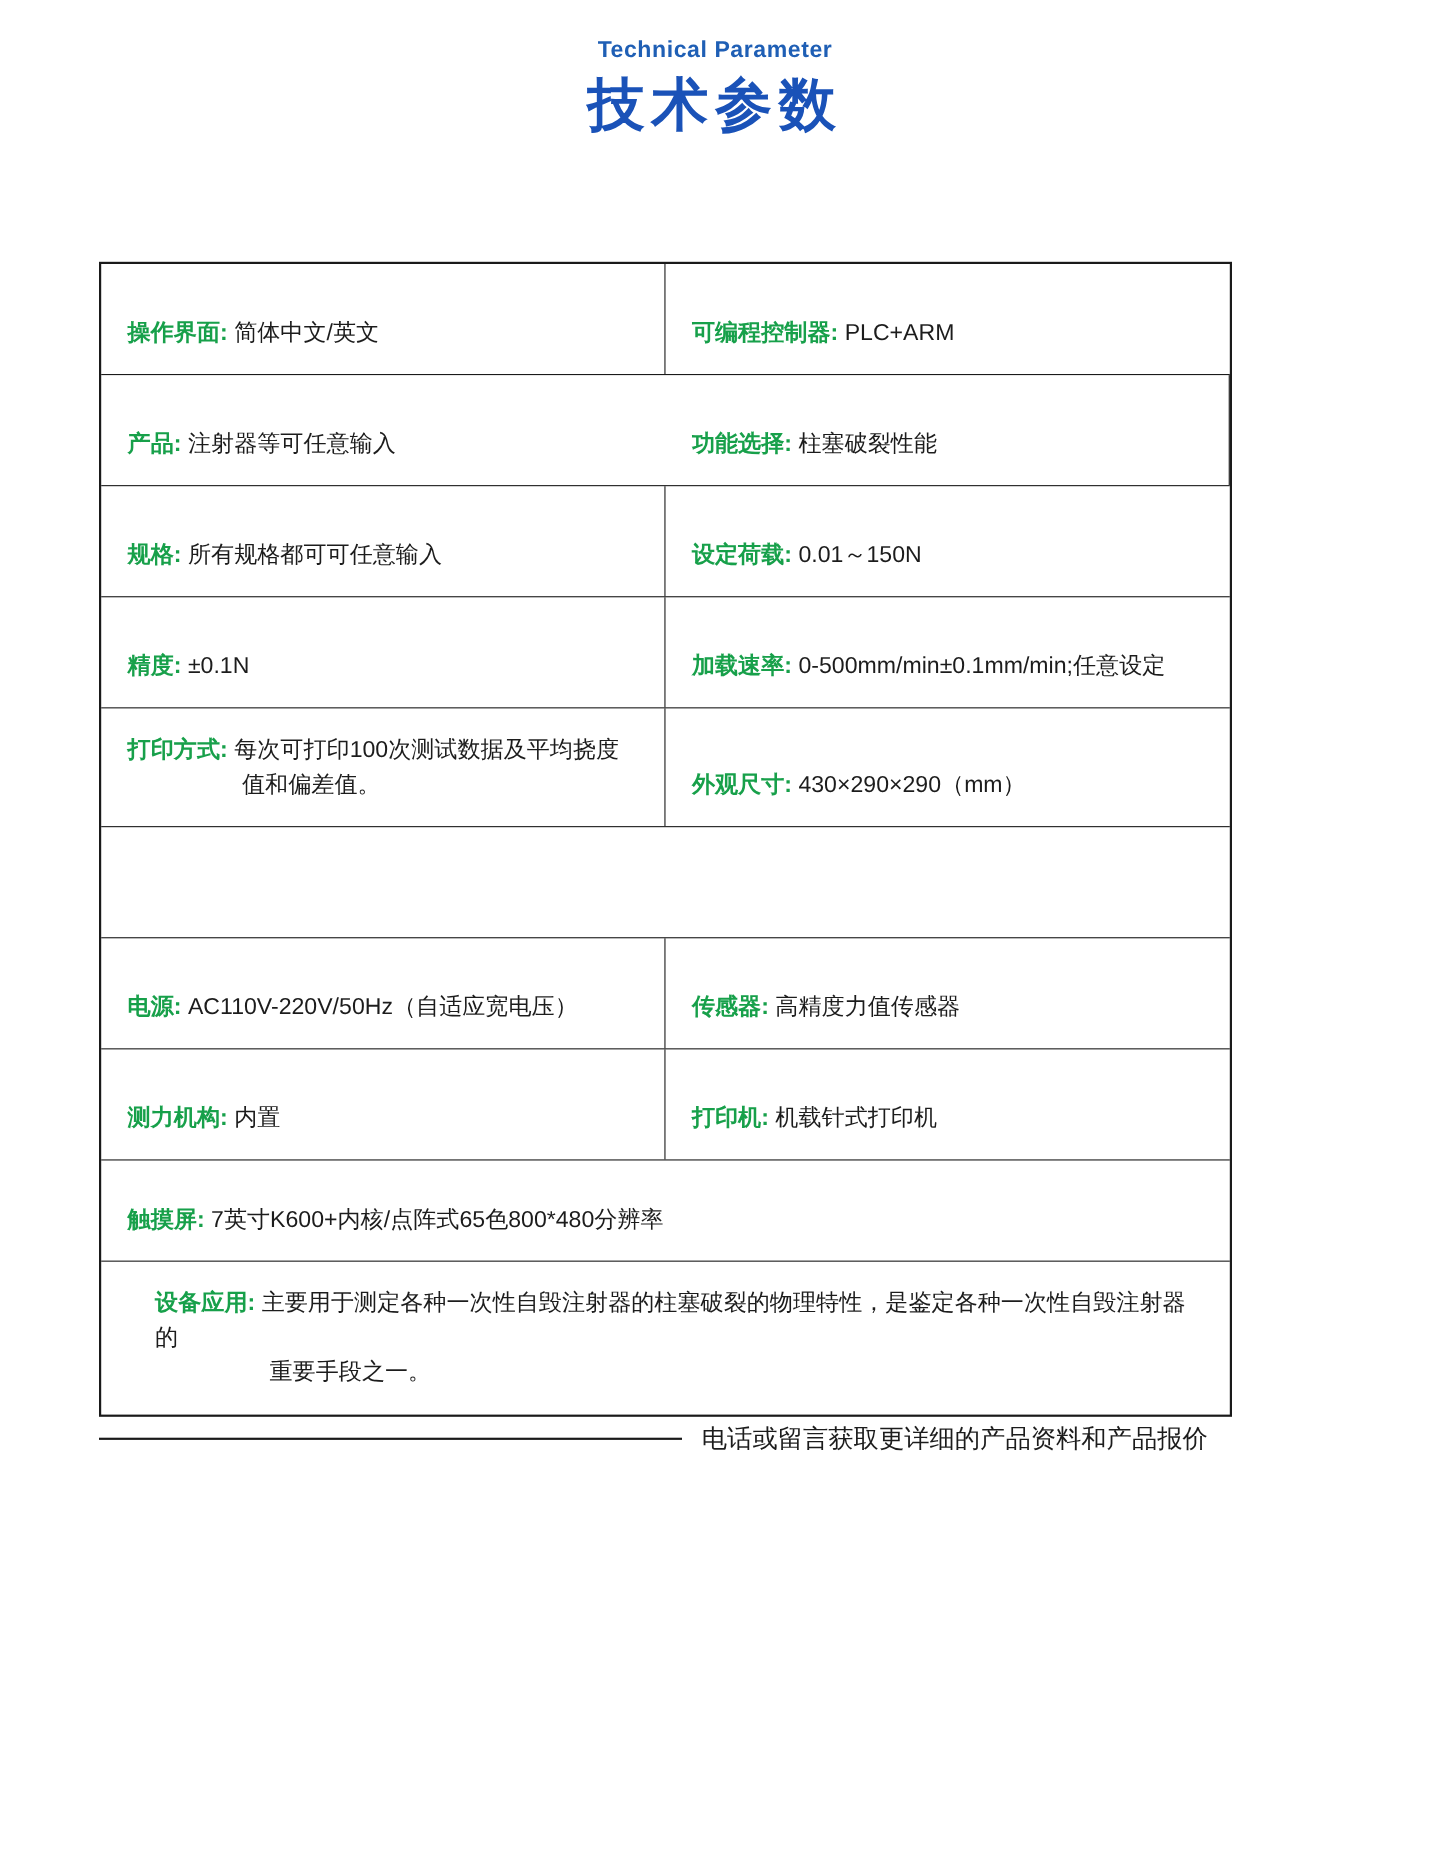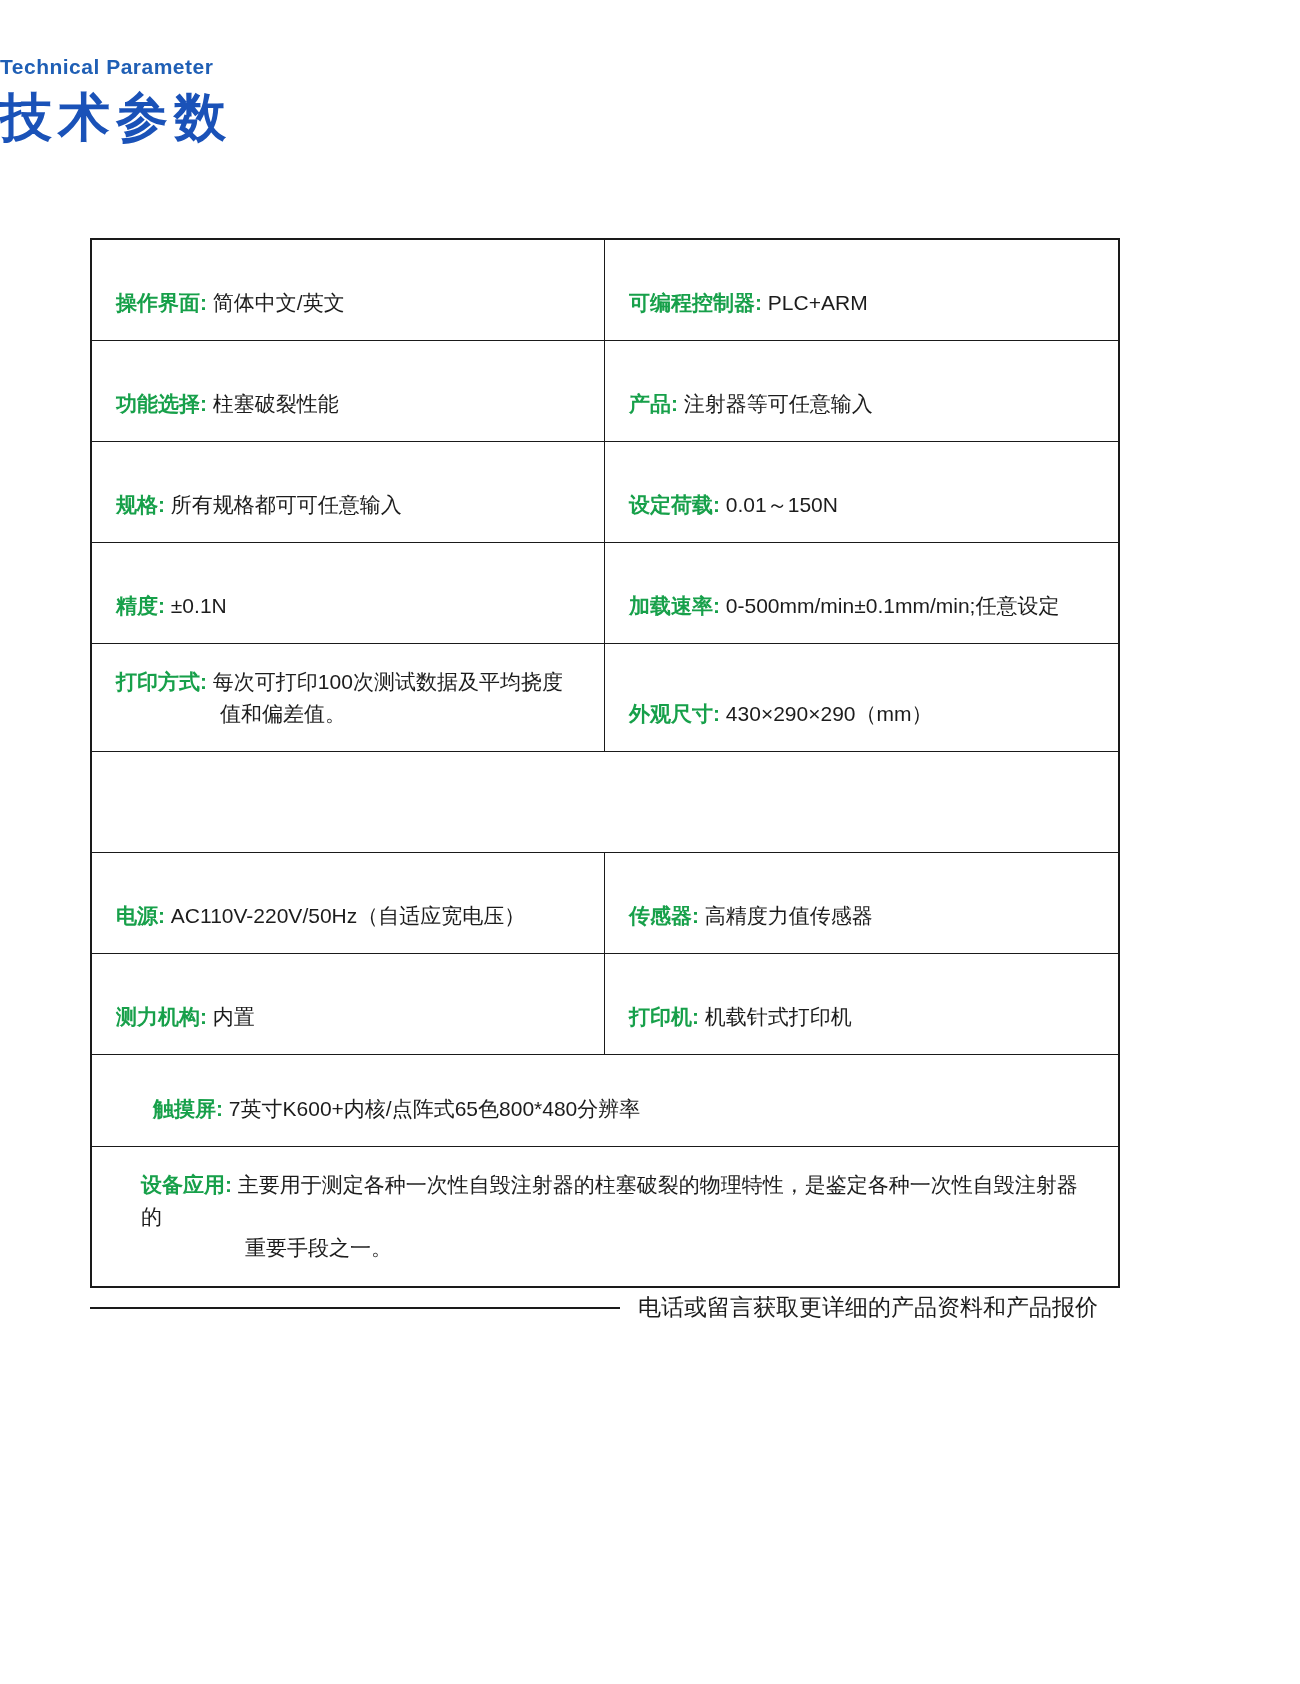--- a/index.html
+++ b/index.html
@@ -18,22 +18,22 @@
   }
 
   .page {
     width: 1300px;
     height: 1684px;
     position: relative;
   }
 
   
   .header {
-    text-align: left;
-    padding-top: 55px;
+    text-align: center;
+    padding-top: 34px;
   }
   .header .eyebrow {
     font-size: 21px;
     letter-spacing: 0.5px;
     color: #1f5fb5;
     font-weight: 600;
     margin: 0 0 6px 0;
   }
   .header .title {
     font-size: 52px;
@@ -94,21 +94,21 @@
     display: block;
   }
   .cell.hang .wrapline + .wrapline {
     padding-left: 104px;
   }
   .cell.hang.wide .wrapline + .wrapline {
     padding-left: 104px;
   }
 
   .row.tall { min-height: 101px; }
-  .row.touch { min-height: 92px; padding-left: 37px; }
+  .row.touch { min-height: 92px; }
   .row.apply { min-height: 104px; padding-left: 25px; }
 
   
   .footer {
     position: absolute;
     left: 90px;
     top: 1292px;
     width: 1045px;
     display: flex;
     align-items: center;
@@ -146,30 +146,30 @@
       </div>
       <div class="cell">
         <span class="inner">
           <span class="lbl">可编程控制器:</span>
           <span class="val">PLC+ARM</span>
         </span>
       </div>
     </div>
 
     <div class="row">
+      <div class="cell">
+        <span class="inner">
+          <span class="lbl">产品:</span>
+          <span class="val">注射器等可任意输入</span>
+        </span>
+      </div>
       <div class="cell left">
         <span class="inner">
           <span class="lbl">功能选择:</span>
           <span class="val">柱塞破裂性能</span>
-        </span>
-      </div>
-      <div class="cell">
-        <span class="inner">
-          <span class="lbl">产品:</span>
-          <span class="val">注射器等可任意输入</span>
         </span>
       </div>
     </div>
 
     <div class="row">
       <div class="cell left">
         <span class="inner">
           <span class="lbl">规格:</span>
           <span class="val">所有规格都可可任意输入</span>
         </span>

